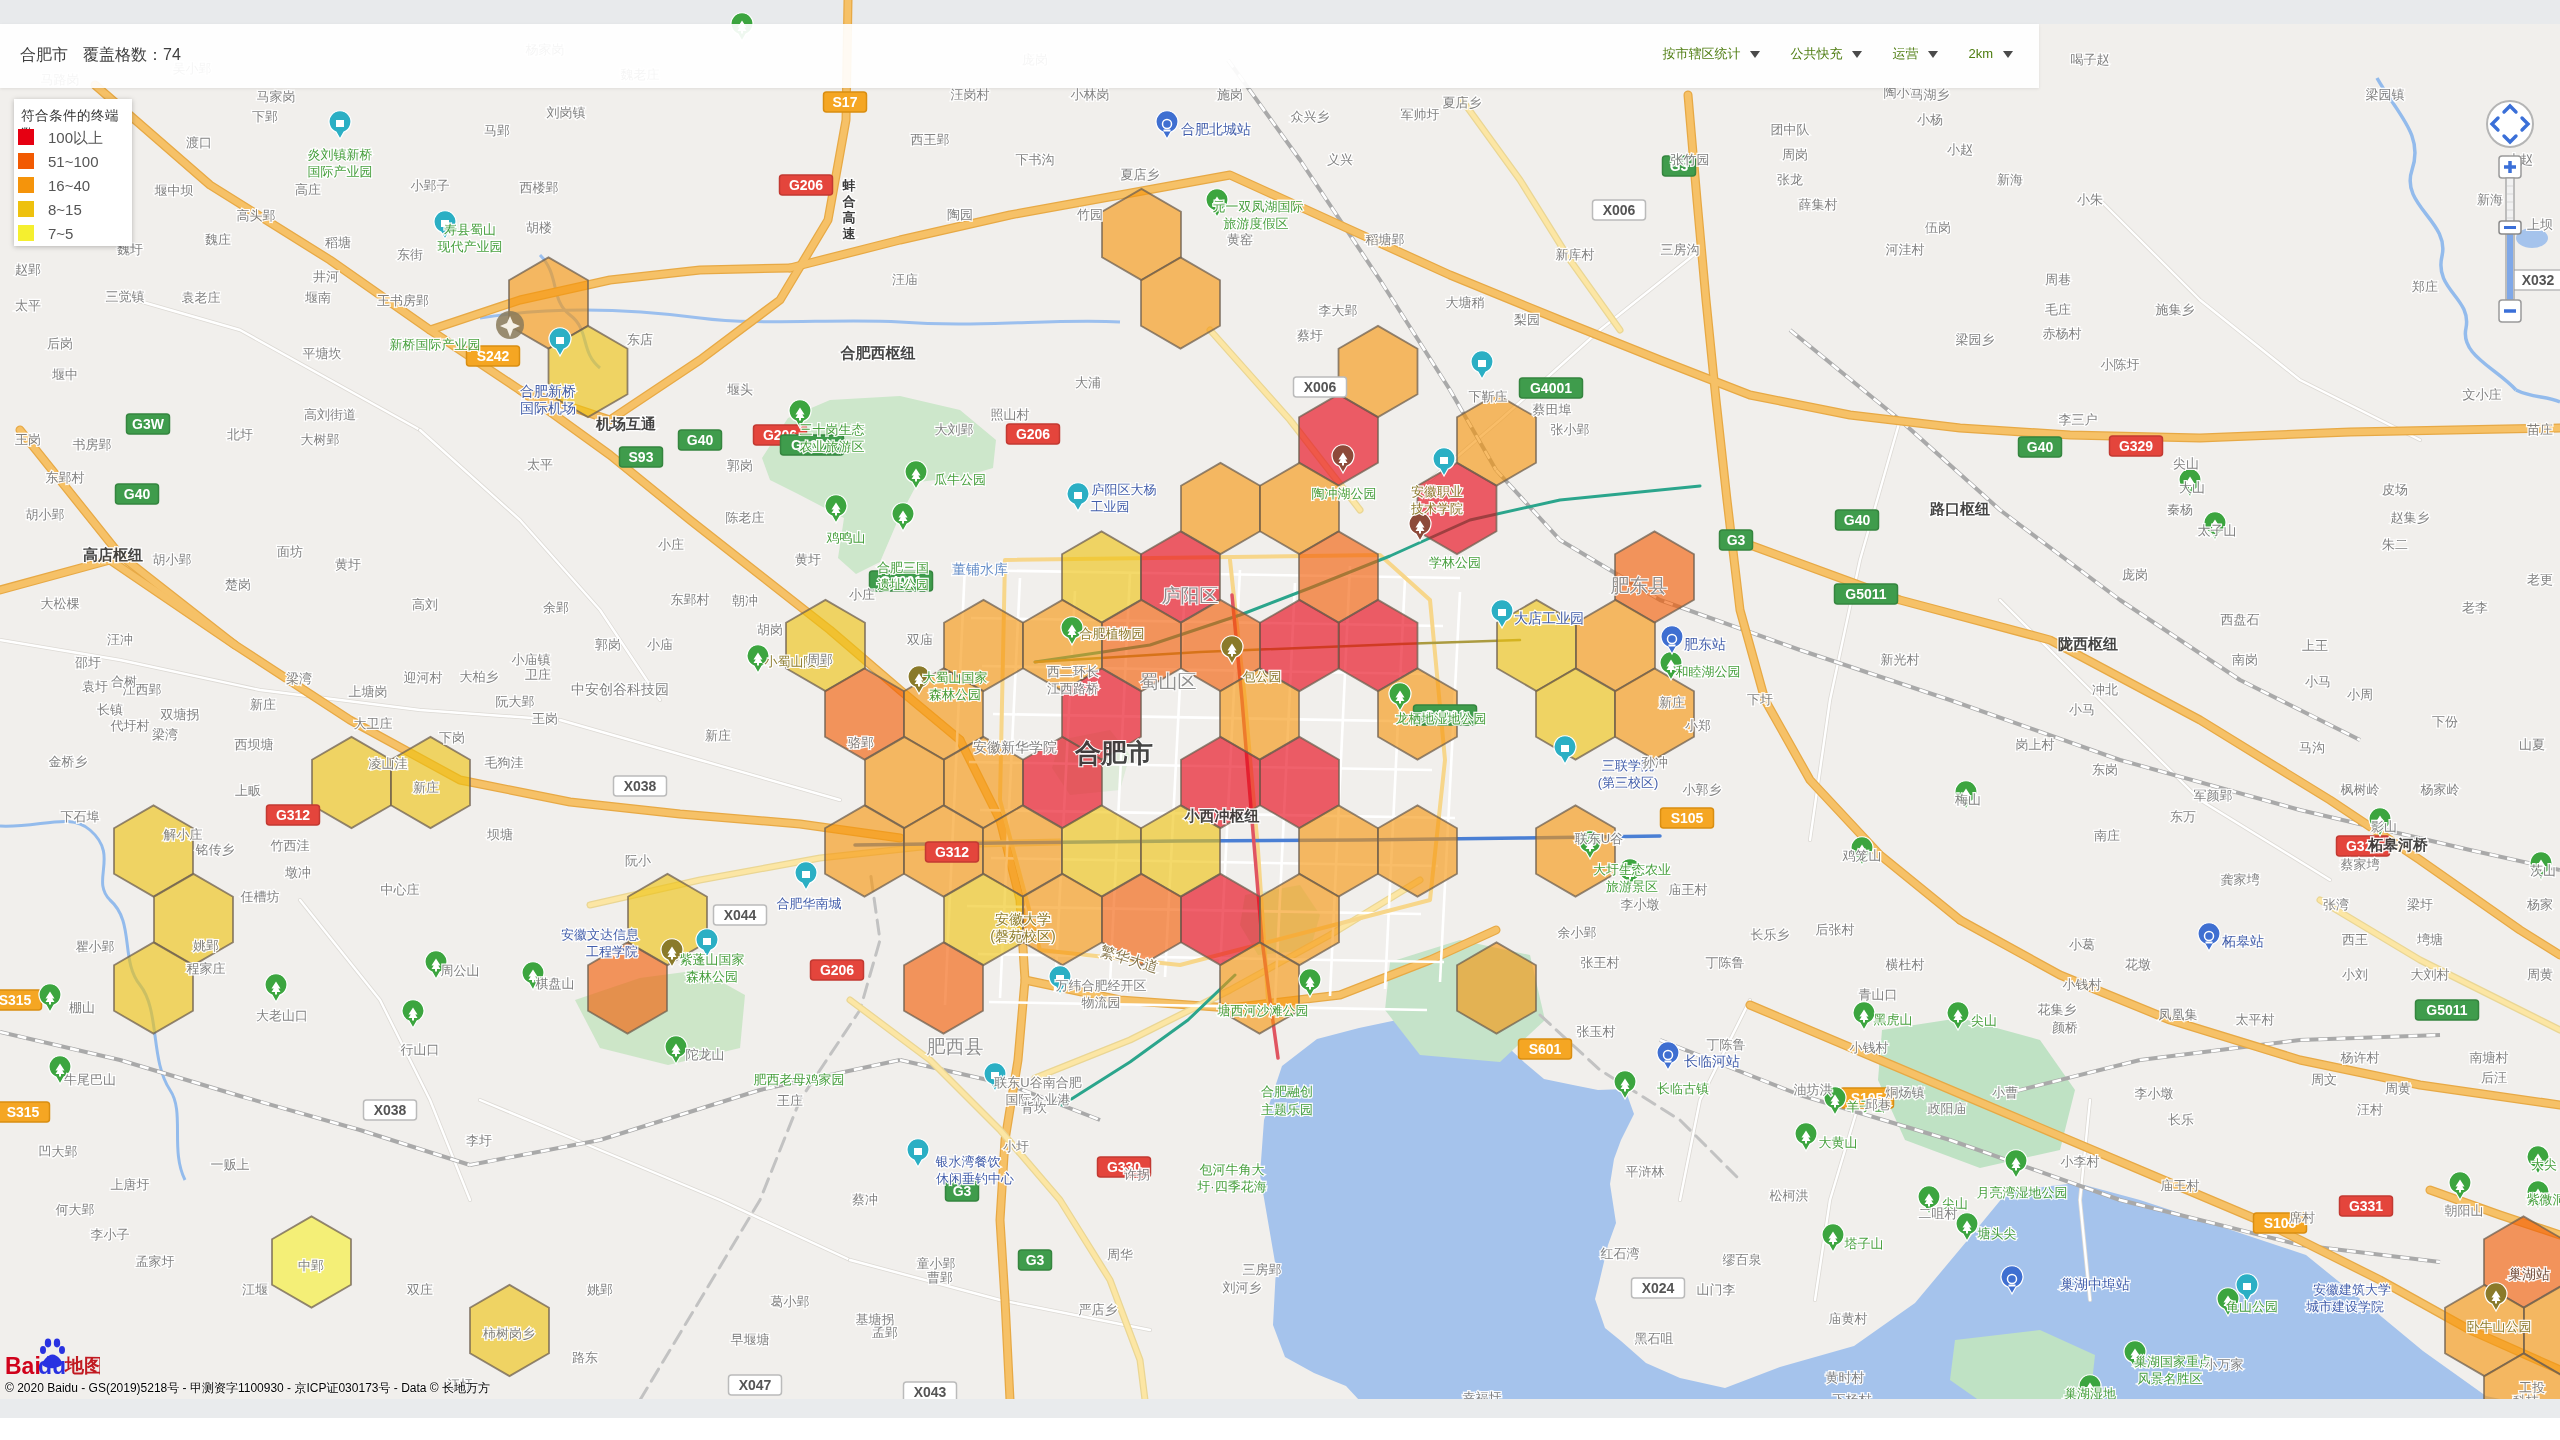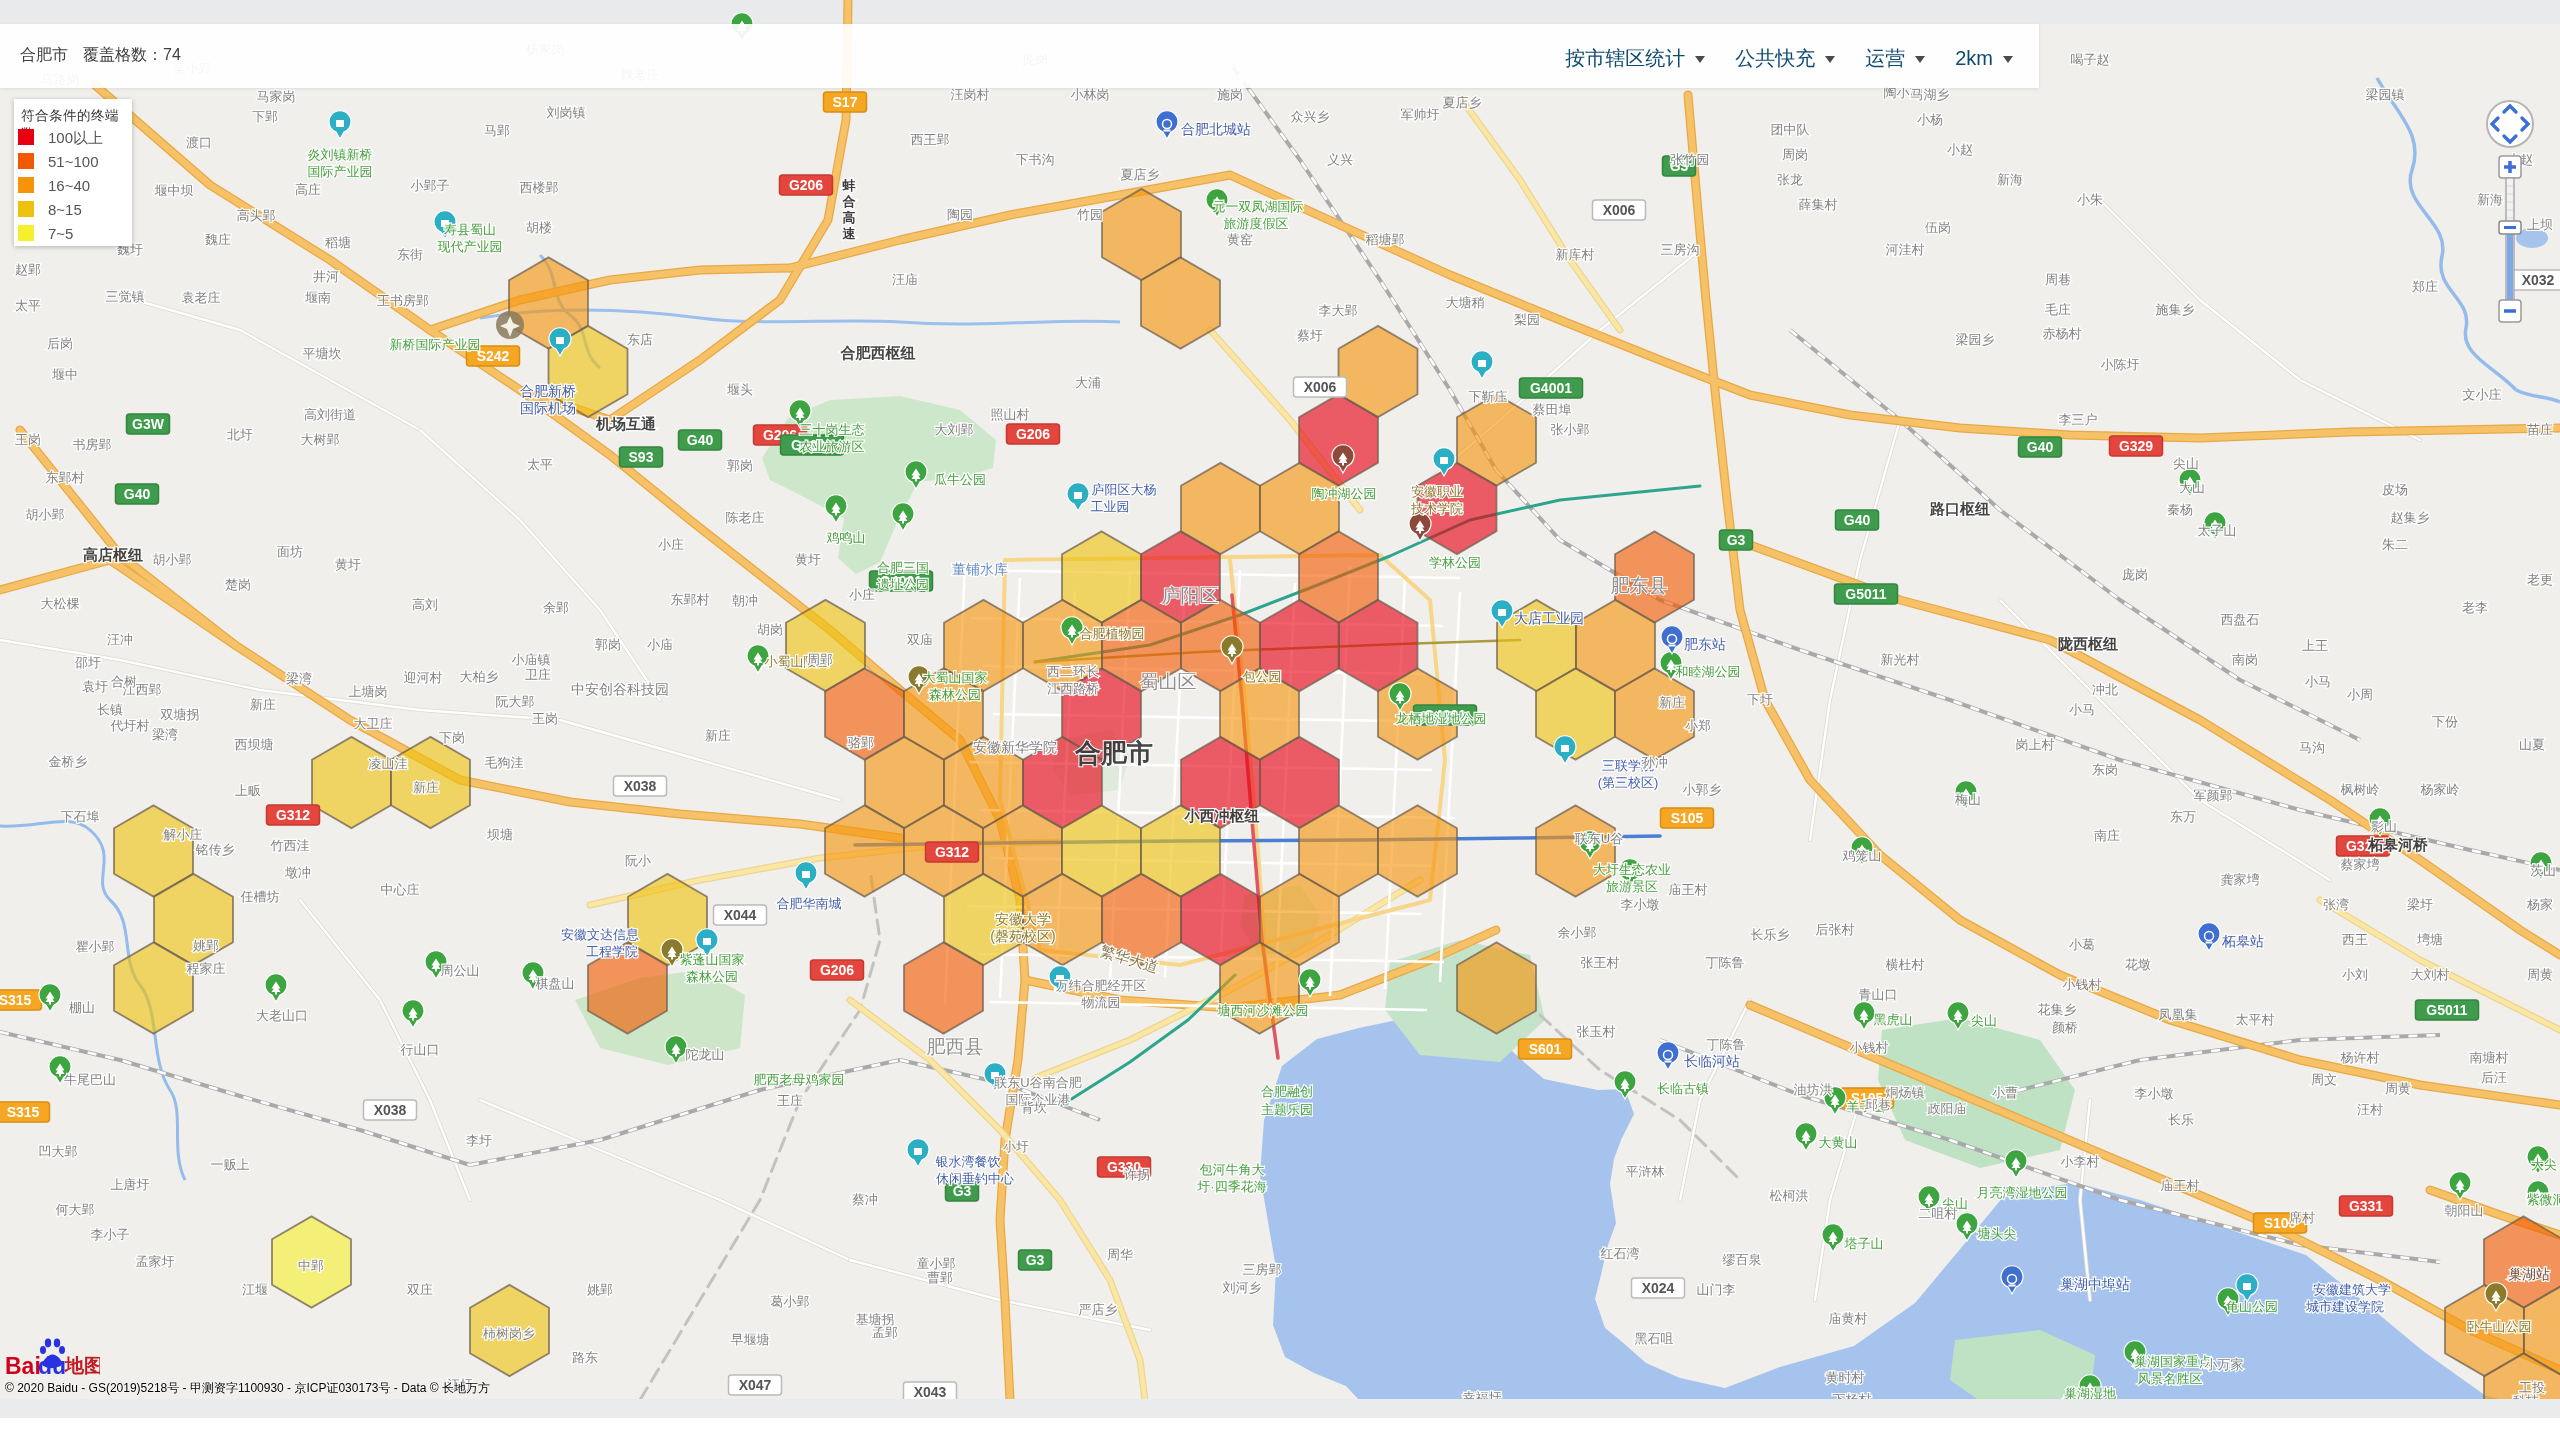--- a/index.html
+++ b/index.html
@@ -1,19 +1,19 @@
 <!DOCTYPE html>
 <html><head><meta charset="utf-8"><title>map</title>
 <style>
 html,body{margin:0;padding:0;width:2560px;height:1440px;overflow:hidden;font-family:"Liberation Sans",sans-serif;background:#ffffff}
 #stage{position:relative;width:2560px;height:1440px;overflow:hidden}
 .bar{position:absolute;left:0;top:24px;width:2039px;height:64px;background:rgba(255,255,255,0.92);box-shadow:0 1px 3px rgba(0,0,0,0.08)}
 .bar .lt{position:absolute;left:20px;top:21px;font-size:16px;color:#3f3f3f}
 .bar .lt b{font-weight:normal;margin-right:15px}
-.bar .rt{position:absolute;right:26px;top:21px;font-size:20px;color:#0c4a6e}
+.bar .rt{position:absolute;right:26px;top:21px;font-size:13px;color:#4d7c0f}
 .bar .rt span{margin-left:30px}
 .caret{display:inline-block;width:0;height:0;border-left:5.5px solid transparent;border-right:5.5px solid transparent;border-top:7px solid #4a4a4a;margin-left:10px;vertical-align:middle}
 .legend{position:absolute;left:14px;top:99px;width:118px;height:147px;background:#ffffff;box-shadow:0 1px 5px rgba(0,0,0,0.25)}
 .legend .t{position:absolute;left:7px;top:8px;font-size:13.5px;color:#333333;letter-spacing:0.5px}
 .legend .row{position:absolute;left:4px;height:16px;font-size:15px;color:#555555}
 .legend .sw{position:absolute;left:0;top:0;width:16px;height:16px}
 .legend .lb{position:absolute;left:30px;top:0px;white-space:nowrap}
 .botgray{position:absolute;left:0;top:1399px;width:2560px;height:19px;background:#e9ebed}
 .botwhite{position:absolute;left:0;top:1418px;width:2560px;height:22px;background:#ffffff}
 .copy{position:absolute;left:5px;top:1380px;font-size:12px;color:#000000;text-shadow:0 0 2px #fff,0 0 2px #fff}

